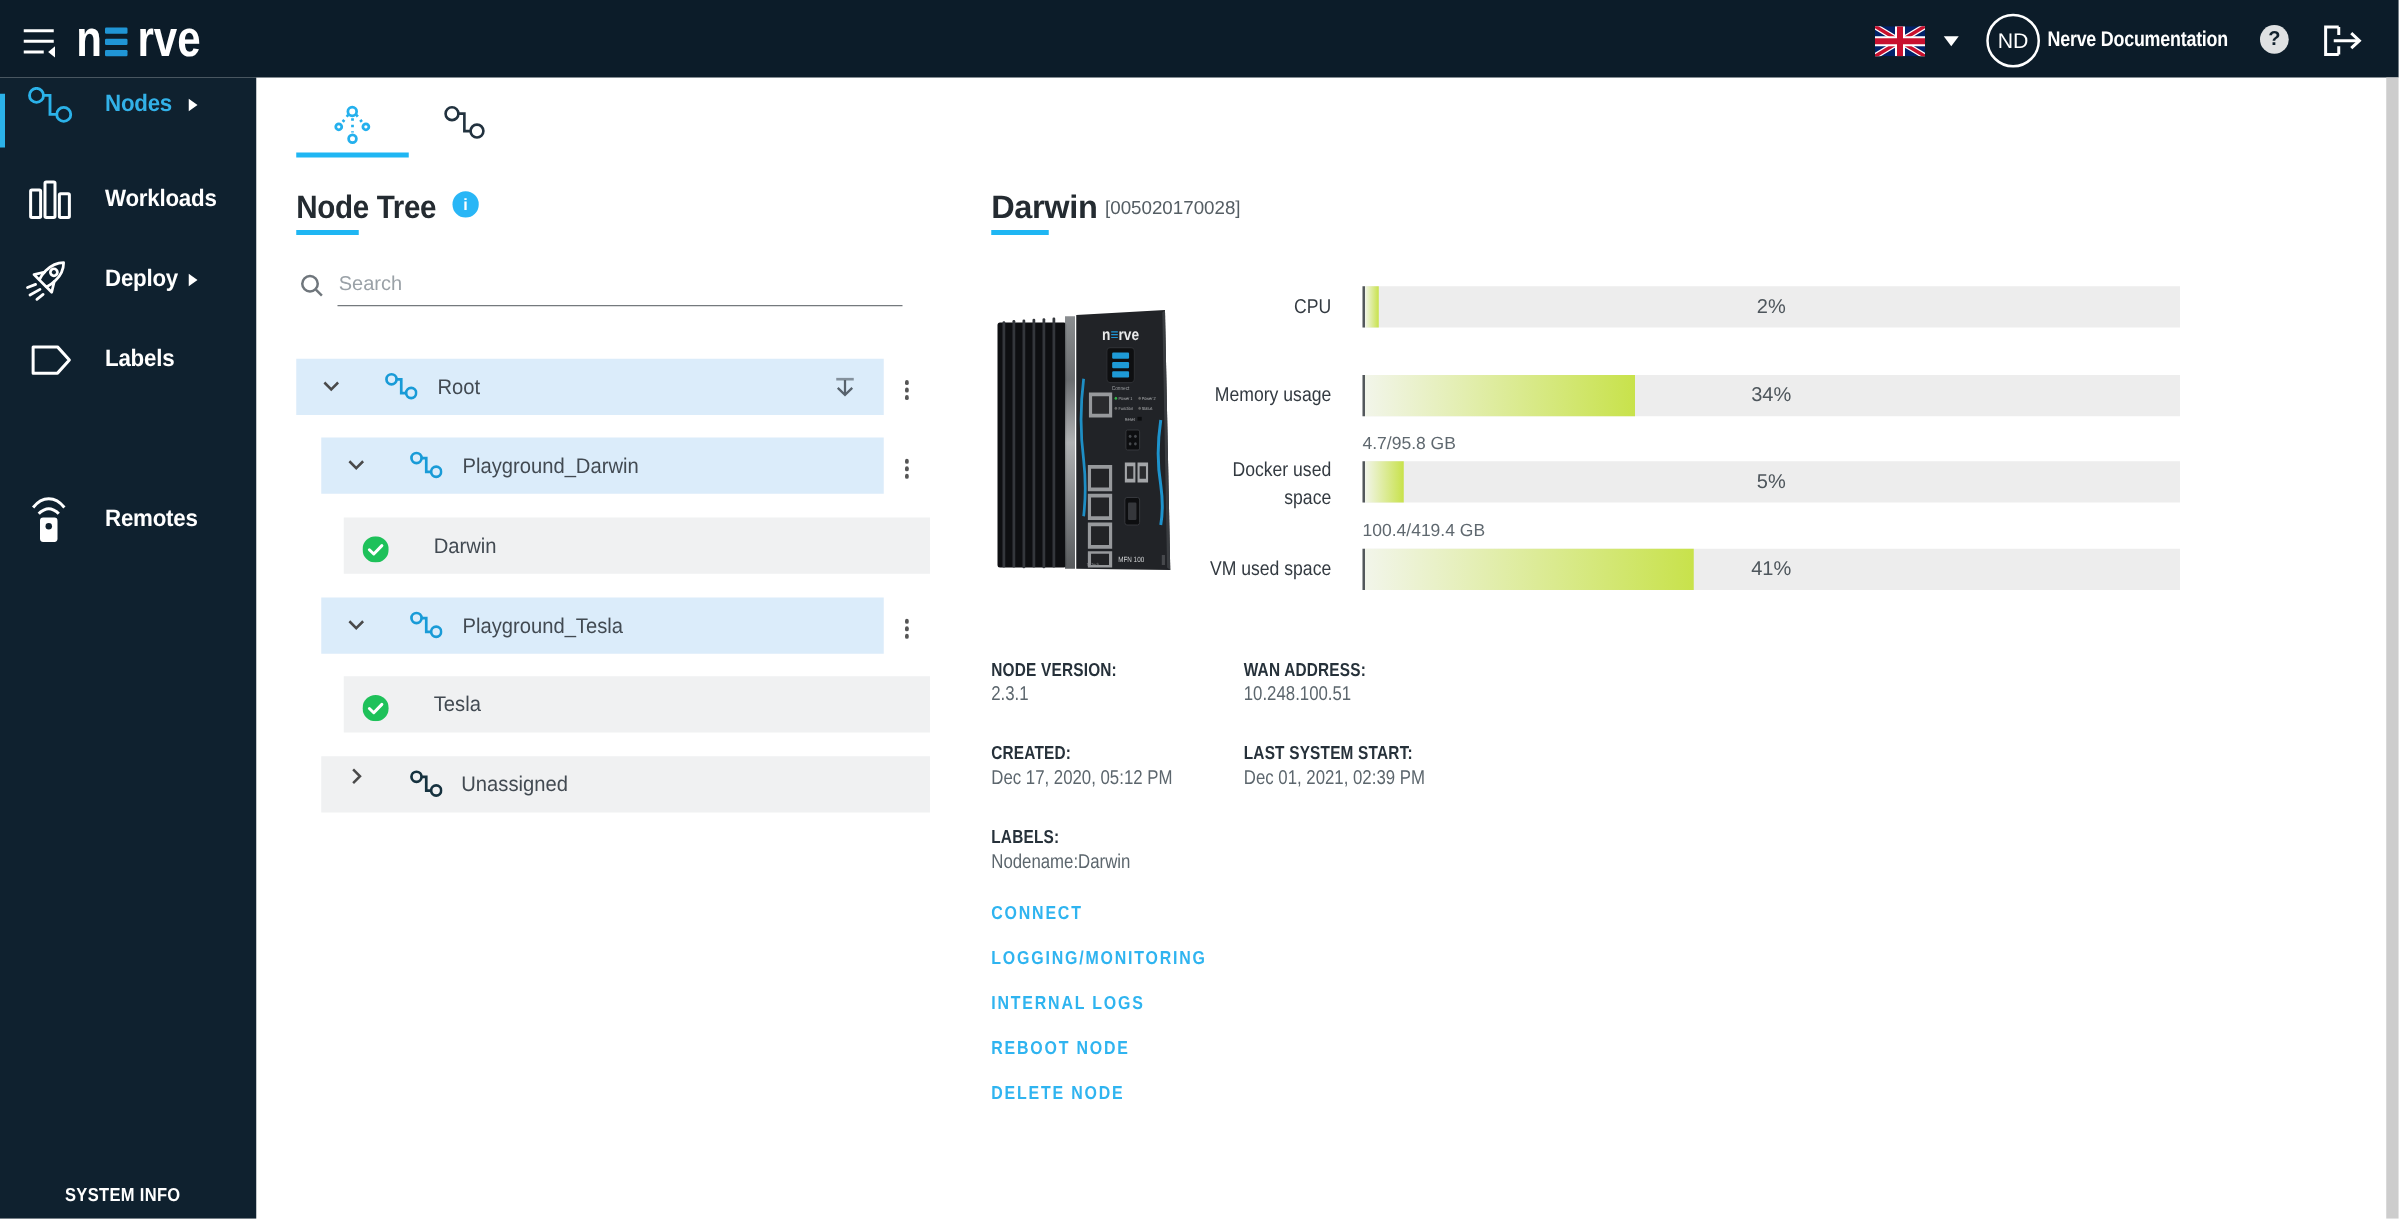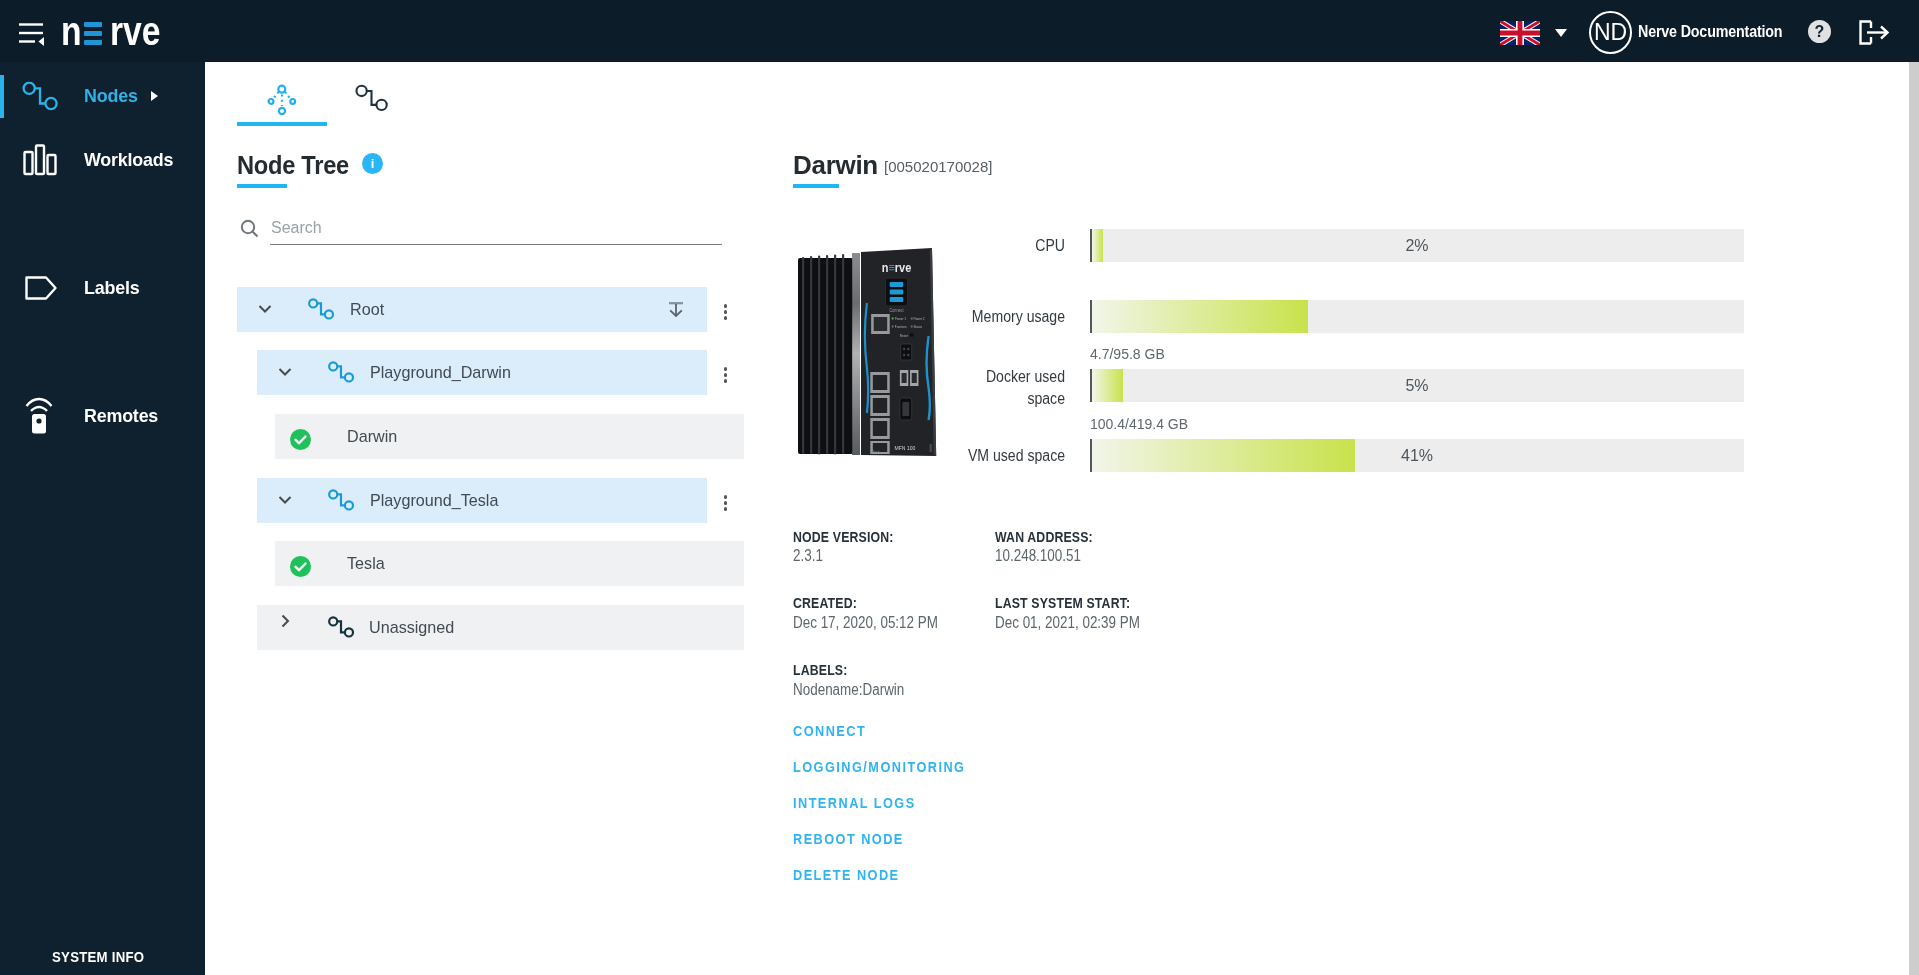--- a/index.html
+++ b/index.html
@@ -70,35 +70,35 @@
 
   <svg class="abs" style="left:1500px; top:21px;" width="40" height="24" viewBox="0 0 60 36">
     <rect width="60" height="36" fill="#012169"></rect>
     <path d="M0,0 L60,36 M60,0 L0,36" stroke="#fff" stroke-width="7.2"></path>
     <path d="M0,0 L60,36 M60,0 L0,36" stroke="#C8102E" stroke-width="4.3"></path>
     <path d="M30,0 V36 M0,18 H60" stroke="#fff" stroke-width="12"></path>
     <path d="M30,0 V36 M0,18 H60" stroke="#C8102E" stroke-width="7.2"></path>
   </svg>
   <div class="abs" style="left:1555px; top:29px; width:0; height:0; border-top:8px solid #fff; border-left:6.5px solid transparent; border-right:6.5px solid transparent;"></div>
 
-  <div class="abs" style="left:1589px; top:11px; width:43px; height:43px; border:2.4px solid #fff; border-radius:50%; color:#fff; font-size:23px; text-align:center; line-height:39px;">ND</div>
+  <div class="abs" style="left:1589px; top:11px; width:43px; height:43px; border:2.4px solid #fff; border-radius:50%; color:#fff; font-size:17px; text-align:center; line-height:39px;">ND</div>
   <div class="abs" style="left:1638px; top:22px; color:#fff; font-size:17px; font-weight:700; letter-spacing:-0.2px; transform:scaleX(0.84); transform-origin:left top;">Nerve Documentation</div>
 
   <div class="abs" style="left:1808px; top:20px; width:23px; height:23px; border-radius:50%; background:#dfe1e2; color:#10202c; font-size:16px; font-weight:700; text-align:center; line-height:23px;">?</div>
 
   <svg class="abs" style="left:1859px; top:20px;" width="31" height="25" viewBox="0 0 31 25">
     <path d="M12 1.5 H1.5 V23.5 H12" fill="none" stroke="#fff" stroke-width="2.4"></path>
     <path d="M12 1.5 V8 M12 17 V23.5" fill="none" stroke="#fff" stroke-width="2.4"></path>
     <line x1="8" y1="12.5" x2="27" y2="12.5" stroke="#fff" stroke-width="2.4"></line>
     <path d="M22 6.5 L28.5 12.5 L22 18.5" fill="none" stroke="#fff" stroke-width="2.4"></path>
   </svg>
 
   <div class="abs" style="left:0; top:75px; width:4px; height:43px; background:#2bb2e9;"></div>
 
-  <div class="menuitem" style="top:64px;padding-left:20px;">
+  <div class="menuitem" style="top:52px;padding-left:20px;">
     <svg class="menuicon" width="36" height="29" viewBox="0 0 36 29">
       <g fill="none" stroke="#2bb2e9" stroke-width="2.3">
         <circle cx="7.2" cy="6.8" r="5.6"></circle>
         <circle cx="29" cy="22" r="5.6"></circle>
         <path d="M12.8 6.8 H18 V22 H23.4"></path>
       </g>
     </svg>
     <span class="menulabel" style="color:#32b1e8;">Nodes</span>
     <span class="menuarrow" style="left:151px;"></span>
   </div>
@@ -107,20 +107,35 @@
     <svg class="menuicon" style="left:23px;" width="34" height="32" viewBox="0 0 34 32">
       <g fill="none" stroke="#fff" stroke-width="2.4">
         <rect x="1.5" y="8" width="8" height="22" rx="1"></rect>
         <rect x="13" y="1.5" width="8" height="28.5" rx="1"></rect>
         <rect x="24.5" y="11" width="8" height="19" rx="1"></rect>
       </g>
     </svg>
     <span class="menulabel">Workloads</span>
   </div>
 
+  <div class="menuitem" style="top:192px;">
+    <svg class="menuicon" style="left:20px;" width="38" height="38" viewBox="0 0 38 38">
+      <g fill="none" stroke="#fff" stroke-width="2.2" stroke-linejoin="round" stroke-linecap="round">
+        <g transform="rotate(45 21 15)">
+          <path d="M21 1 C24.5 4.5 26.5 10 26.5 15.5 C26.5 19.5 25.8 22.5 25 24.5 L17 24.5 C16.2 22.5 15.5 19.5 15.5 15.5 C15.5 10 17.5 4.5 21 1 Z"></path>
+          <path d="M15.6 17 L11 24.5 L16.3 24.5"></path>
+          <path d="M26.4 17 L31 24.5 L25.7 24.5"></path>
+          <circle cx="21" cy="12" r="2.8"></circle>
+        </g>
+        <path d="M2 25 L8.5 22.5 M4 31 L12 26.5 M9.5 34.5 L14.5 30.5"></path>
+      </g>
+    </svg>
+    <span class="menulabel">Deploy</span>
+    <span class="menuarrow" style="left:151px;"></span>
+  </div>
 
   <div class="menuitem" style="top:256px;">
     <svg class="menuicon" style="left:24px;" width="34" height="26" viewBox="0 0 34 26">
       <path d="M2.5 2.5 H22 L31.5 13 L22 23.5 H2.5 Z" fill="none" stroke="#fff" stroke-width="2.4" stroke-linejoin="round"></path>
     </svg>
     <span class="menulabel">Labels</span>
   </div>
 
 
   <div class="menuitem" style="top:384px;">
@@ -356,20 +371,21 @@
   <div class="bar" style="top:229px;">
       <span class="edge"></span>
       <span class="fill" style="width:11px;"></span>
       <span class="pct">2%</span>
     </div>
 
   <div class="barlabel" style="top:308px;">Memory usage</div>
   <div class="bar" style="top:300px;">
       <span class="edge"></span>
       <span class="fill" style="width:216px;"></span>
+      <span class="pct">34%</span>
     </div>
 
   <div class="barcap" style="top:346px;">4.7/95.8 GB</div>
   <div class="barlabel" style="top:366px; line-height:22px;">Docker used<br>space</div>
   <div class="bar" style="top:369px;">
       <span class="edge"></span>
       <span class="fill" style="width:31px;"></span>
       <span class="pct">5%</span>
     </div>
 

